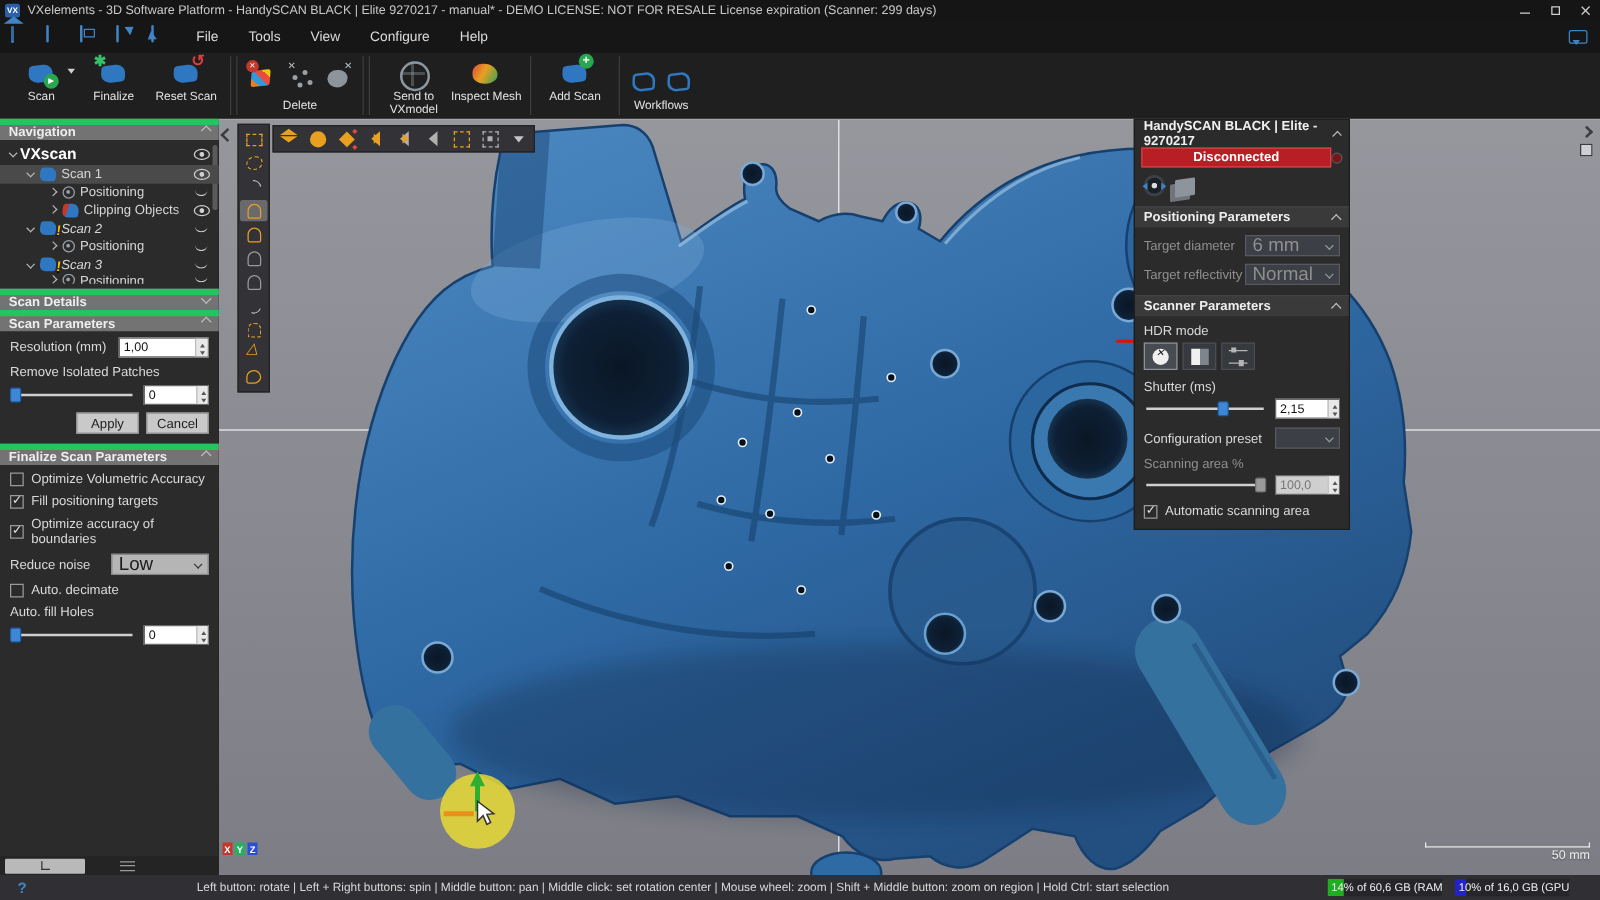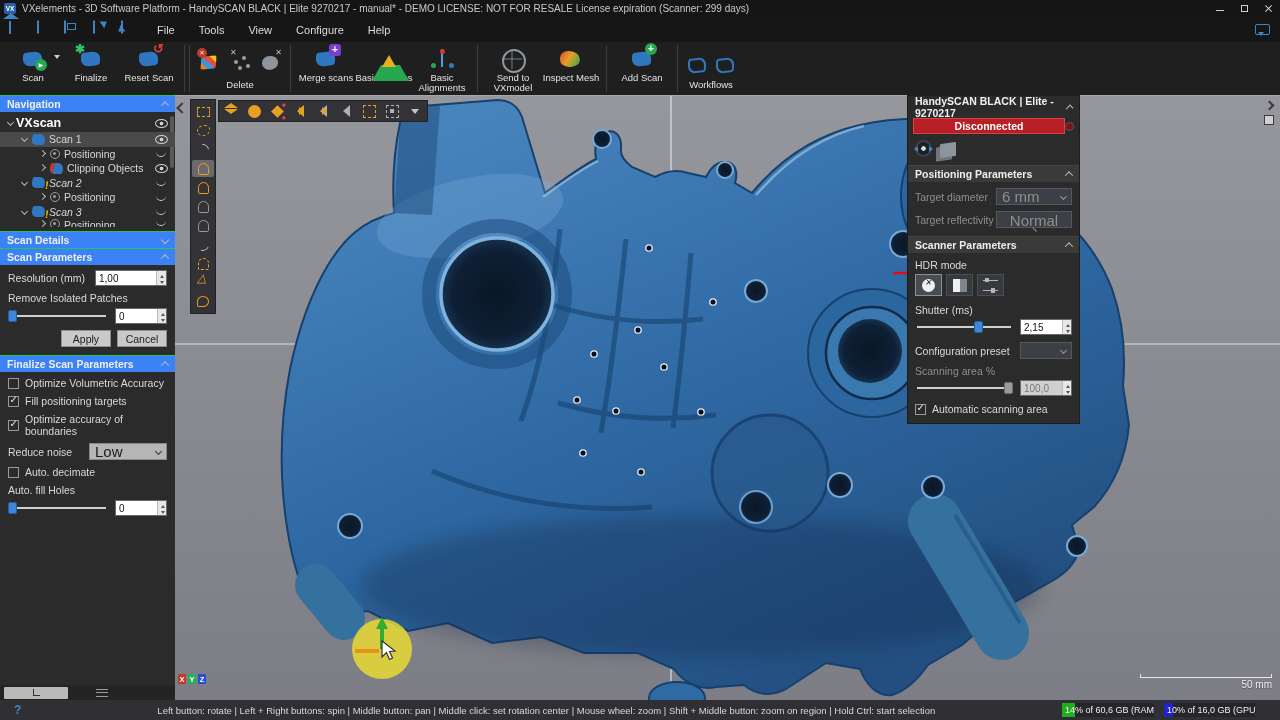--- a/index.html
+++ b/index.html
@@ -84,21 +84,21 @@
   .rib-multi{display:flex;flex-direction:column;align-items:center;padding:2px 6px;}
   .rib-multi .icons-row{display:flex;gap:6px;align-items:center;flex:1;}
   .rib-multi .riblabel{font-size:9.5px;margin-bottom:3px;}
 
   
   .main{position:absolute;left:0;top:95px;width:1280px;height:605px;}
 
   
   .left-panel{position:absolute;left:0;top:0;width:175px;height:605px;background:#2b2b2b;color:#d6d6d6;
     display:flex;flex-direction:column;font-size:10.5px;z-index:5;}
-  .sec-header{height:17px;background:#3b82f6;border-top:1px solid #22c55e;display:flex;align-items:center;
+  .sec-header{height:17px;background:#737373;border-top:5px solid #22c55e;display:flex;
     padding:0 7px;font-weight:bold;font-size:10.5px;color:#eee;flex:none;}
   .sec-header .chev{margin-left:auto;}
   .chev{width:6px;height:6px;border-right:1.6px solid #bdbdbd;border-bottom:1.6px solid #bdbdbd;display:inline-block;}
   .chev.up{transform:rotate(-135deg) translate(-1px,-1px);}
   .chev.down{transform:rotate(45deg);}
   .tree{position:relative;padding:2px 0 4px;flex:none;}
   .tree-scrollbar{position:absolute;right:1px;top:4px;width:4px;height:52px;background:#5a5a5a;border-radius:2px;}
   .tree-row{display:flex;align-items:center;height:14.5px;padding-right:6px;position:relative;}
   .tree-row.lvl0{height:18px;padding-left:6px;}
   .tree-row.lvl1{padding-left:20px;}
@@ -312,40 +312,20 @@
   <i class="rib-sep"></i>
   <div class="rib-multi">
     <div class="icons-row">
       <span class="icon-del-t"></span>
       <span class="icon-del-p"></span>
       <span class="icon-del-s"></span>
     </div>
     <span class="riblabel">Delete</span>
   </div>
   <i class="rib-sep"></i>
-  <div class="rib-group">
-
-      <div class="rib-btn">
-        <span class="ribicon icon-merge"></span>
-
-        <span class="riblabel">Merge scans</span>
-      </div>
-
-      <div class="rib-btn">
-        <span class="ribicon icon-entities"></span>
-
-        <span class="riblabel">Basic Entities</span>
-      </div>
-
-      <div class="rib-btn">
-        <span class="ribicon icon-align"></span>
-
-        <span class="riblabel">Basic Alignments</span>
-      </div>
-    </div>
   <i class="rib-sep"></i>
   <div class="rib-group">
 
       <div class="rib-btn">
         <span class="ribicon icon-send"></span>
 
         <span class="riblabel">Send to VXmodel</span>
       </div>
 
       <div class="rib-btn">
@@ -766,21 +746,21 @@
     <div class="rp-body">
       <div class="form-row">
         <span class="form-label dim">Target diameter</span>
         <span class="dropdown dark" style="width:76px;">
           <span>6 mm</span>
           <i class="chev down"></i>
         </span>
       </div>
       <div class="form-row">
         <span class="form-label dim">Target reflectivity</span>
-        <span class="dropdown dark" style="width:76px;flex-direction:column;">
+        <span class="dropdown dark" style="width:76px;">
           <span>Normal</span>
           <i class="chev down"></i>
         </span>
       </div>
     </div>
 
     <div class="rp-sec">
       <span>Scanner Parameters</span>
       <i class="chev up"></i>
     </div>

